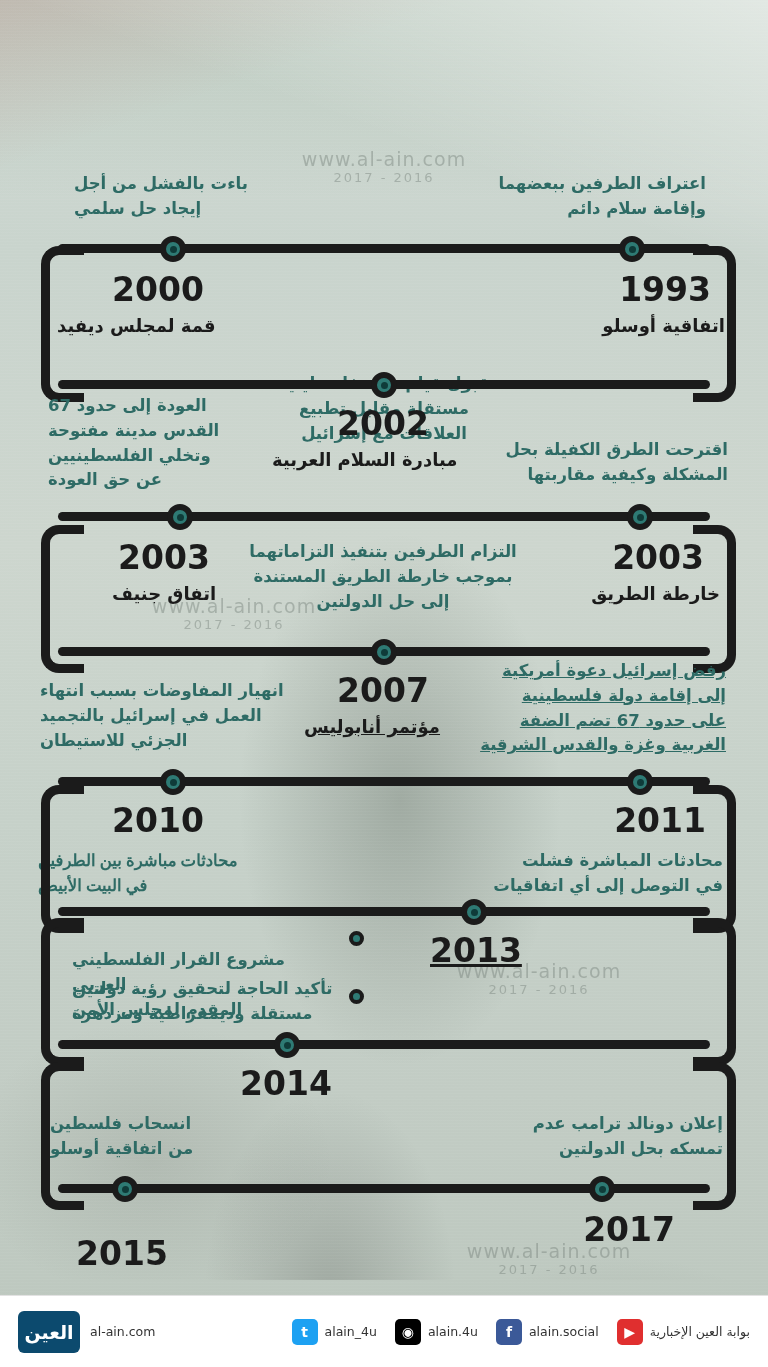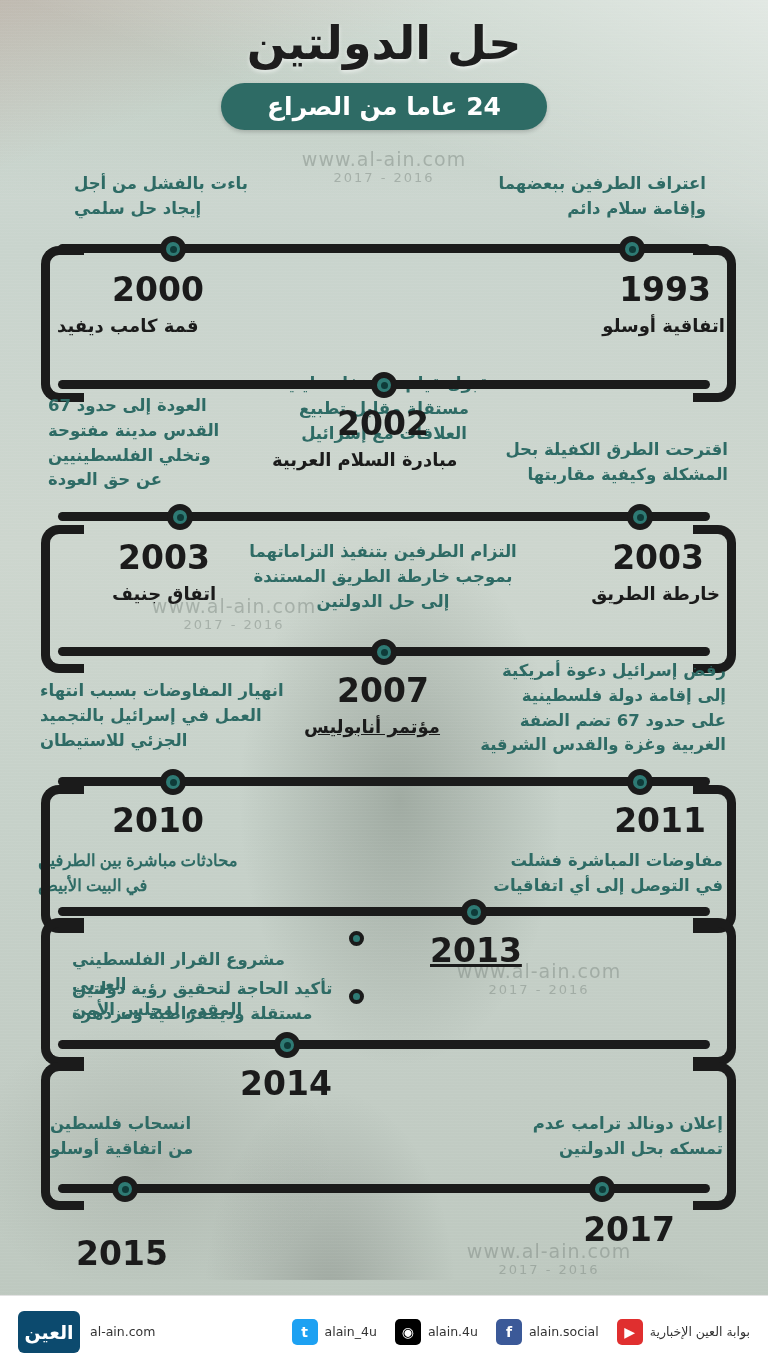--- a/index.html
+++ b/index.html
@@ -135,24 +135,20 @@
   }
 </style>
 </head>
 <body>
 
 <div class="page">
   <div class="bg-flag"></div>
   <div class="bg-photo"></div>
   <div class="bg-grain"></div>
 
-  <div class="header">
-    <div class="title">حل الدولتين</div>
-    <div class="subtitle-pill">24 عاما من الصراع</div>
-  </div>
 
   <div class="watermark wm1">
     <span>www.al-ain.com</span>
     <small>2016 - 2017</small>
   </div>
   <div class="watermark wm2">
     <span>www.al-ain.com</span>
     <small>2016 - 2017</small>
   </div>
   <div class="watermark wm3">
@@ -173,21 +169,21 @@
 إيجاد حل سلمي</div>
 
       <div class="bar" style="top:22px;left:58px;width:652px;"></div>
       <div class="dot" style="top:14px;left:619px;"></div>
       <div class="dot" style="top:14px;left:160px;"></div>
 
       <div class="year" style="top:48px;right:57px;">1993</div>
       <div class="event" style="top:92px;right:43px;">اتفاقية أوسلو</div>
 
       <div class="year" style="top:48px;left:112px;">2000</div>
-      <div class="event" style="top:92px;left:57px;">قمة كامب ديفيد</div>
+      <div class="event" style="top:92px;left:57px;">قمة لمجلس ديفيد</div>
     </div>
 
     <div class="row" style="top:150px;">
       <div class="desc c" style="top:0px;left:259px;width:250px;white-space:pre-line;">قبول قيام دولة فلسطينية
 مستقلة مقابل تطبيع
 العلاقات مع إسرائيل</div>
 
       <div class="bar" style="top:8px;left:58px;width:652px;"></div>
       <div class="bar-cap-r" style="top:-126px;left:693px;height:138px;"></div>
       <div class="bar-cap-l" style="top:-126px;left:41px;height:138px;"></div>
@@ -222,38 +218,38 @@
 
     <div class="row" style="top:425px;">
       <div class="bar" style="top:0px;left:58px;width:652px;"></div>
       <div class="bar-cap-r" style="top:-122px;left:693px;height:130px;"></div>
       <div class="bar-cap-l" style="top:-122px;left:41px;height:130px;"></div>
 
       <div class="dot" style="top:-8px;left:371px;"></div>
       <div class="year" style="top:24px;left:337px;">2007</div>
       <div class="event" style="top:68px;left:304px;text-decoration:underline;">مؤتمر أنابوليس</div>
 
-      <div class="desc r" style="top:12px;right:42px;width:260px;white-space:pre-line;">رفض إسرائيل دعوة أمريكية
+      <div class="desc r" style="top:12px;right:42px;width:260px;white-space:pre-line;text-decoration:underline;">رفض إسرائيل دعوة أمريكية
 إلى إقامة دولة فلسطينية
 على حدود 67 تضم الضفة
 الغربية وغزة والقدس الشرقية</div>
       <div class="desc l" style="top:32px;left:40px;width:275px;white-space:pre-line;">انهيار المفاوضات بسبب انتهاء
 العمل في إسرائيل بالتجميد
 الجزئي للاستيطان</div>
     </div>
 
     <div class="row" style="top:555px;">
       <div class="bar" style="top:0px;left:58px;width:652px;"></div>
       <div class="dot" style="top:-8px;left:627px;"></div>
       <div class="dot" style="top:-8px;left:160px;"></div>
 
       <div class="year" style="top:24px;right:62px;">2011</div>
       <div class="year" style="top:24px;left:112px;">2010</div>
 
-      <div class="desc r" style="top:72px;right:45px;width:290px;white-space:pre-line;">مفاوضات المباشرة فشلت
+      <div class="desc r" style="top:72px;right:45px;width:290px;white-space:pre-line;">محادثات المباشرة فشلت
 في التوصل إلى أي اتفاقيات</div>
       <div class="desc l" style="top:72px;left:38px;width:300px;white-space:pre-line;font-family:Liberation Serif, serif;">محادثات مباشرة بين الطرفين
 في البيت الأبيض</div>
     </div>
 
     <div class="row" style="top:685px;">
       <div class="bar" style="top:0px;left:58px;width:652px;"></div>
       <div class="bar-cap-r" style="top:-122px;left:693px;height:130px;"></div>
       <div class="bar-cap-l" style="top:-122px;left:41px;height:130px;"></div>
 

